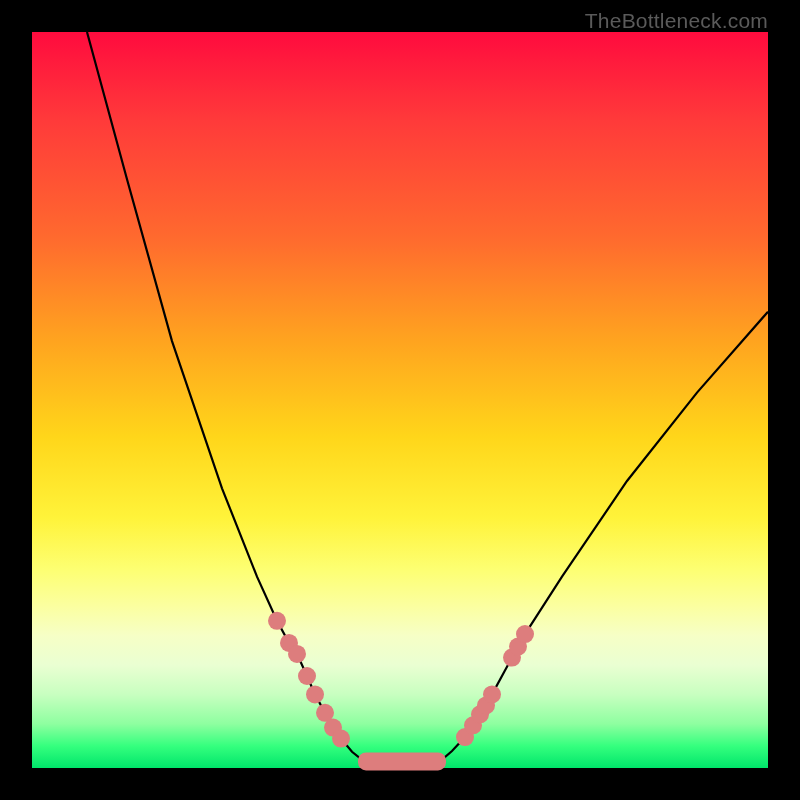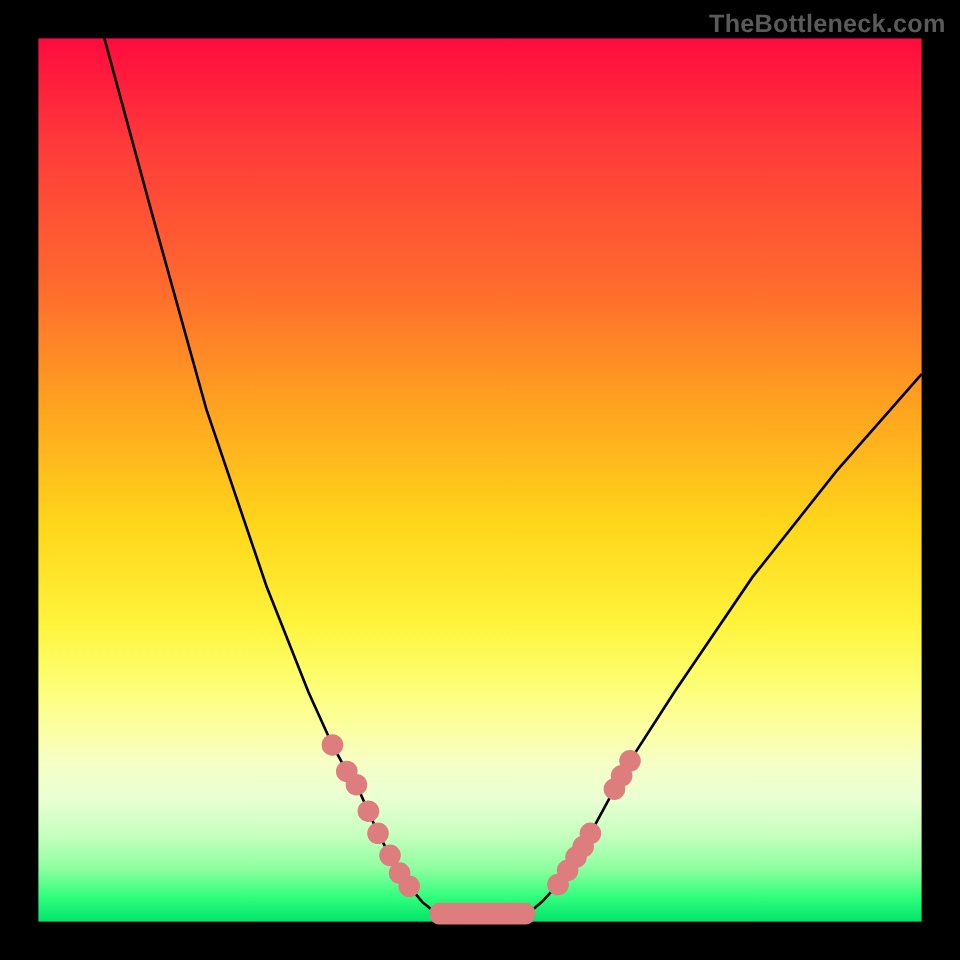--- a/index.html
+++ b/index.html
@@ -35,23 +35,23 @@
       #f6ffc6 82%,
       #eaffd2 86%,
       #c8ffc0 90%,
       #8effa0 94%,
       #35ff7e 97%,
       #00e56a 100%);
   }
   .watermark {
     position: absolute;
     top: 9px;
-    right: 12px;
+    right: 32px;
     font-size: 21px;
-    font-weight: 700;
+    font-weight: 400;
     color: #5a5a5a;
     letter-spacing: 0.2px;
     user-select: none;
     margin-left: 39px;
   }
   svg.curves {
     position: absolute;
     left: 0;
     top: 0;
     width: 736px;

